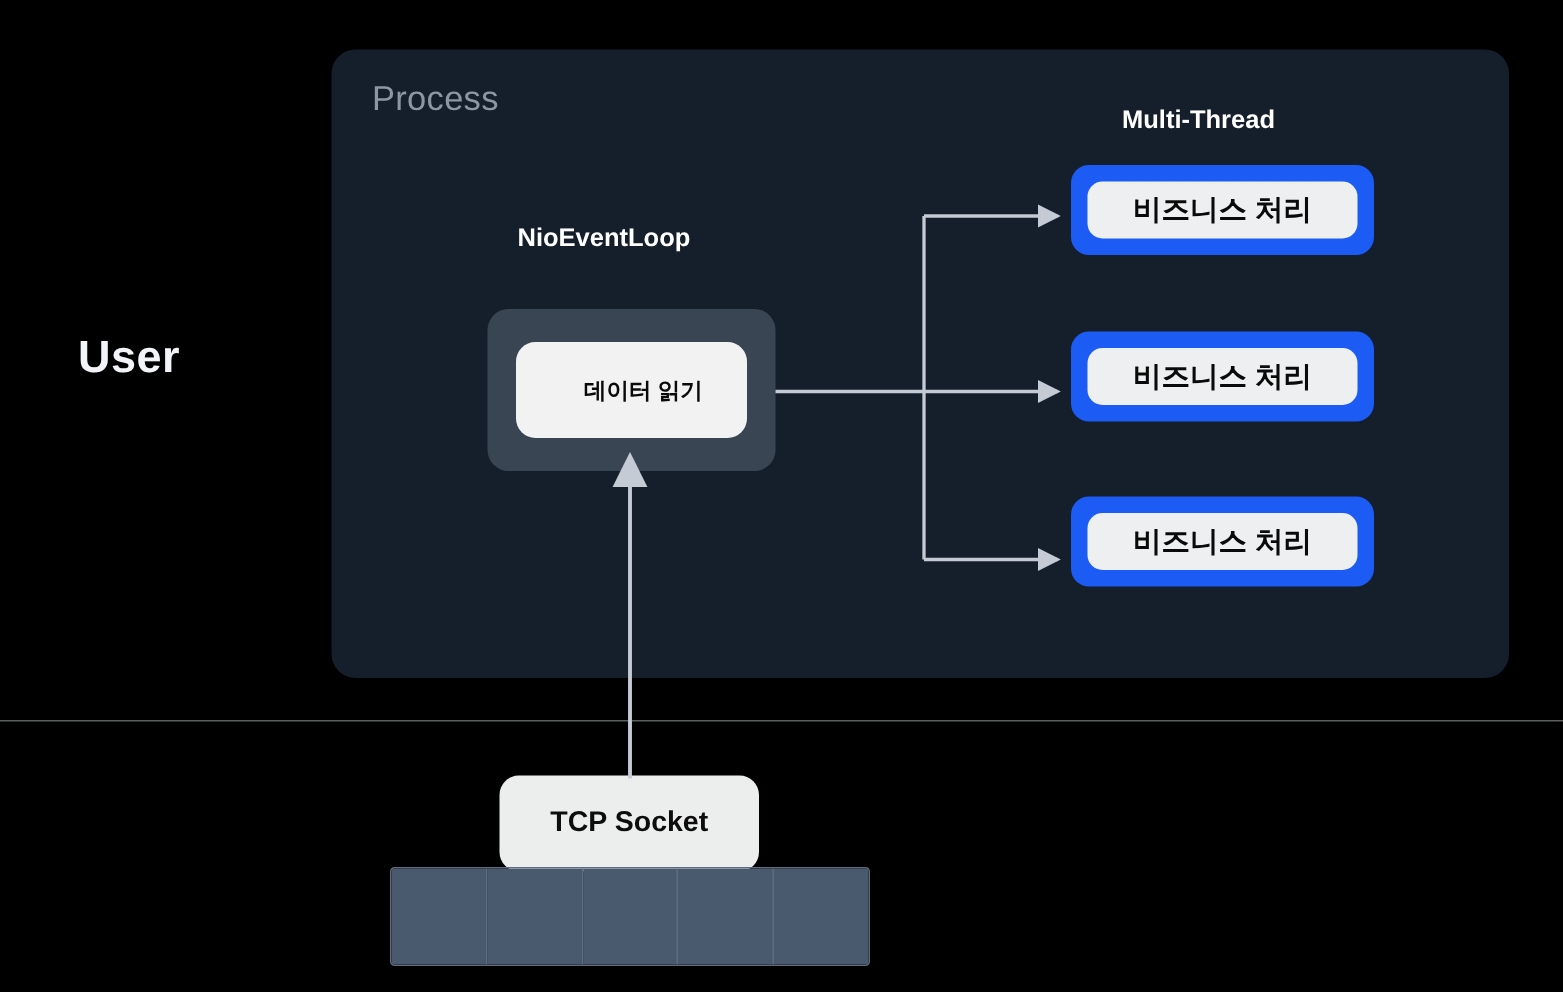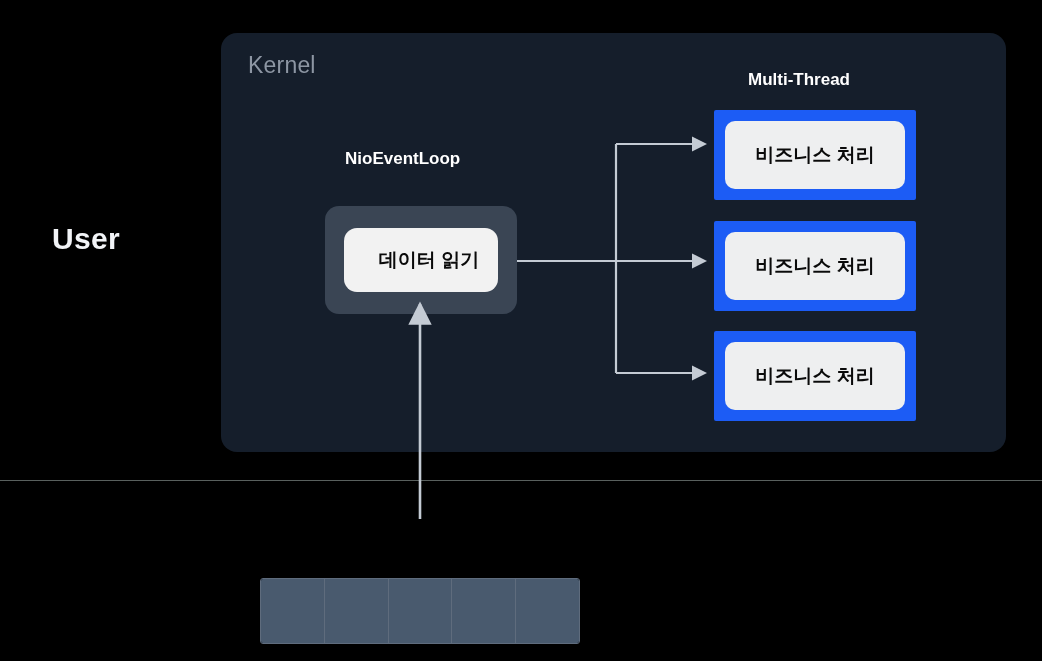--- a/index.html
+++ b/index.html
@@ -89,33 +89,33 @@
     width: 154px;
     height: 64px;
     background: #f2f2f2;
     border-radius: 13px;
     display: flex;
     align-items: center;
     justify-content: center;
   }
   #eventloop-inner .box-text {
     color: #0a0a0a;
-    font-size: 19px;
+    font-size: 15px;
     font-weight: bold;
     padding-left: 16px;
   }
 
   
   .thread-box {
     position: absolute;
     left: 714px;
     width: 202px;
-    height: 90px;
+    height: 60px;
     background: #1c5cf5;
-    border-radius: 2px;
+    border-radius: 12px;
   }
   .thread-inner {
     position: absolute;
     left: 11px;
     top: 11px;
     right: 11px;
     bottom: 11px;
     background: #eeeff0;
     border-radius: 10px;
     display: flex;
@@ -180,21 +180,21 @@
     height: 661px;
     pointer-events: none;
   }
 </style>
 </head>
 <body>
 
 <div id="canvas">
 
   <div id="process-panel"></div>
-  <div id="process-title">Kernel</div>
+  <div id="process-title">Process</div>
 
   <div id="divider"></div>
 
   <div class="layer-label" id="label-user">User</div>
 
   <div class="caption" id="caption-eventloop">NioEventLoop</div>
   <div class="caption" id="caption-threads">Multi-Thread</div>
 
   <div id="eventloop-container">
     <div id="eventloop-inner">
@@ -211,20 +211,23 @@
     <div class="thread-inner">
       <span class="box-text">비즈니스 처리</span>
     </div>
   </div>
   <div class="thread-box" id="thread-2">
     <div class="thread-inner">
       <span class="box-text">비즈니스 처리</span>
     </div>
   </div>
 
+  <div id="tcp-socket">
+    <span class="box-text">TCP Socket</span>
+  </div>
 
   <div id="kernel-buffer">
     <div class="buffer-cell"></div>
     <div class="buffer-cell"></div>
     <div class="buffer-cell"></div>
     <div class="buffer-cell"></div>
     <div class="buffer-cell"></div>
   </div>
 
   <svg id="connectors" viewBox="0 0 1042 661">

